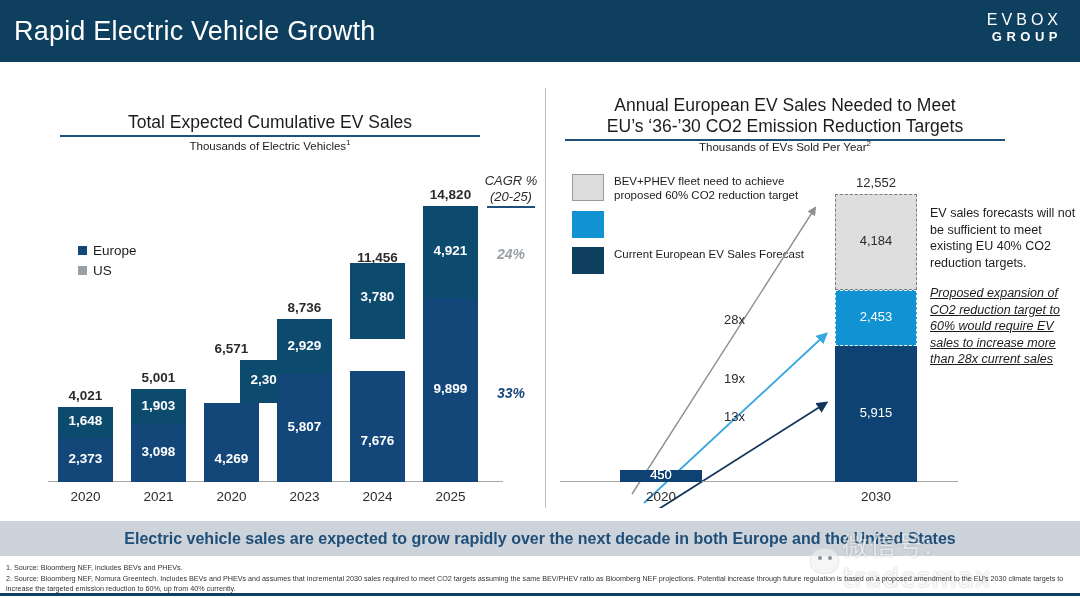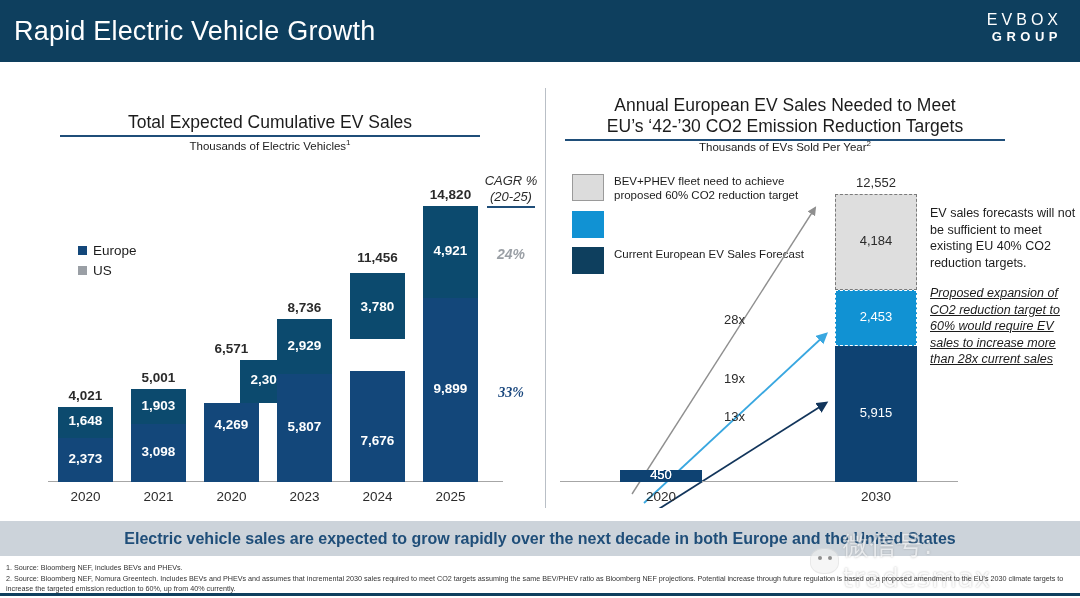--- a/index.html
+++ b/index.html
@@ -79,21 +79,21 @@
   .cagr-head {
     position: absolute; left: 478px; top: 173px; width: 66px; text-align: center;
     font-size: 13px; font-style: italic; color: #2b2b2b; line-height: 16px;
   }
   .cagr-head .rule2 { display:block; height: 2px; background:#1f4e79; width: 48px; margin: 1px auto 0; }
   .cagr-val {
     position: absolute; width: 66px; text-align: center;
     font-size: 14px; font-style: italic; font-weight: 700;
   }
   .cagr-us { color: #9a9fa5; left: 478px; top: 246px; }
-  .cagr-eu { color: #17457c; left: 478px; top: 385px; font-family: Liberation Serif, serif; }
+  .cagr-eu { color: #17457c; left: 478px; top: 385px; }
 
   
   #right-chart { position: absolute; left: 560px; top: 160px; width: 510px; height: 348px; }
 
   .rlegend { position: absolute; left: 12px; top: 14px; width: 260px; }
   .rl-row { display: flex; align-items: flex-start; margin-bottom: 9px; }
   .rl-sw { width: 32px; height: 27px; margin-right: 10px; flex: 0 0 32px; }
   .rl-sw.gray { background: #dcdcdc; border: 1px solid #9a9a9a; }
   .rl-sw.blue { background: #1192d3; }
   .rl-sw.navy { background: #0e3f5e; }
@@ -223,21 +223,21 @@
           <div class="seg-label" style="top: 20px;">3,098</div>
         </div>
         <div class="seg seg-us" style="bottom: 57.6955px; height: 35.4405px;">
           <div class="seg-label" style="top: 8.72024px;">1,903</div>
         </div>
         <div class="bar-total" style="top: -19px;">5,001</div>
       </div>
       <div class="x-tick" style="left: 91px; width: 55px; bottom: 4px;">2021</div>
       <div class="bar-col" style="left: 164px; width: 55px; height: 122.375px;">
         <div class="seg seg-eu" style="bottom: 0px; height: 79.5036px;">
-          <div class="seg-label" style="top: 14px;">4,269</div>
+          <div class="seg-label" style="top: 48px;">4,269</div>
         </div>
         <div class="seg seg-us" style="bottom: 79.5036px; height: 42.8713px; margin-left: 36px;">
           <div class="seg-label" style="top: 12.4356px;">2,302</div>
         </div>
         <div class="bar-total" style="top: -19px;">6,571</div>
       </div>
       <div class="x-tick" style="left: 164px; width: 55px; bottom: 4px;">2020</div>
       <div class="bar-col" style="left: 237px; width: 55px; height: 162.695px;">
         <div class="seg seg-eu" style="bottom: 0px; height: 108.147px;">
           <div class="seg-label" style="top: 45.0733px;">5,807</div>
@@ -245,41 +245,41 @@
         <div class="seg seg-us" style="bottom: 108.147px; height: 54.5482px;">
           <div class="seg-label" style="top: 18.2741px;">2,929</div>
         </div>
         <div class="bar-total" style="top: -19px;">8,736</div>
       </div>
       <div class="x-tick" style="left: 237px; width: 55px; bottom: 4px;">2023</div>
       <div class="bar-col" style="left: 310px; width: 55px; height: 213.351px;">
         <div class="seg seg-eu" style="bottom: 0px; height: 111px;">
           <div class="seg-label" style="top: 62.4769px;">7,676</div>
         </div>
-        <div class="seg seg-us" style="bottom: 142.954px; height: 66px; padding-left: 40px;">
+        <div class="seg seg-us" style="bottom: 142.954px; height: 76px; padding-left: 40px;">
           <div class="seg-label" style="top: 26.1984px;">3,780</div>
         </div>
         <div class="bar-total" style="top: -19px;">11,456</div>
       </div>
       <div class="x-tick" style="left: 310px; width: 55px; bottom: 4px;">2024</div>
       <div class="bar-col" style="left: 383px; width: 55px; height: 276px;">
         <div class="seg seg-eu" style="bottom: 0px; height: 184.354px;">
           <div class="seg-label" style="top: 83.1769px;">9,899</div>
         </div>
         <div class="seg seg-us" style="bottom: 184.354px; height: 91.6462px;">
           <div class="seg-label" style="top: 36.8231px;">4,921</div>
         </div>
         <div class="bar-total" style="top: -19px;">14,820</div>
       </div>
       <div class="x-tick" style="left: 383px; width: 55px; bottom: 4px;">2025</div>
     </div>
 
   <div class="panel-title" style="left:565px; top:95px; width:440px;">
     <span>Annual European EV Sales Needed to Meet</span><br>
-    <span>EU’s ‘42-’30 CO2 Emission Reduction Targets</span>
+    <span>EU’s ‘36-’30 CO2 Emission Reduction Targets</span>
     <span class="rule"></span>
   </div>
   <div class="panel-sub" style="left:565px; top:139px; width:440px;">
     <span>Thousands of EVs Sold Per Year</span><sup>2</sup>
   </div>
 
   <div id="right-chart">
 
     <div class="rlegend">
       <div class="rl-row">

